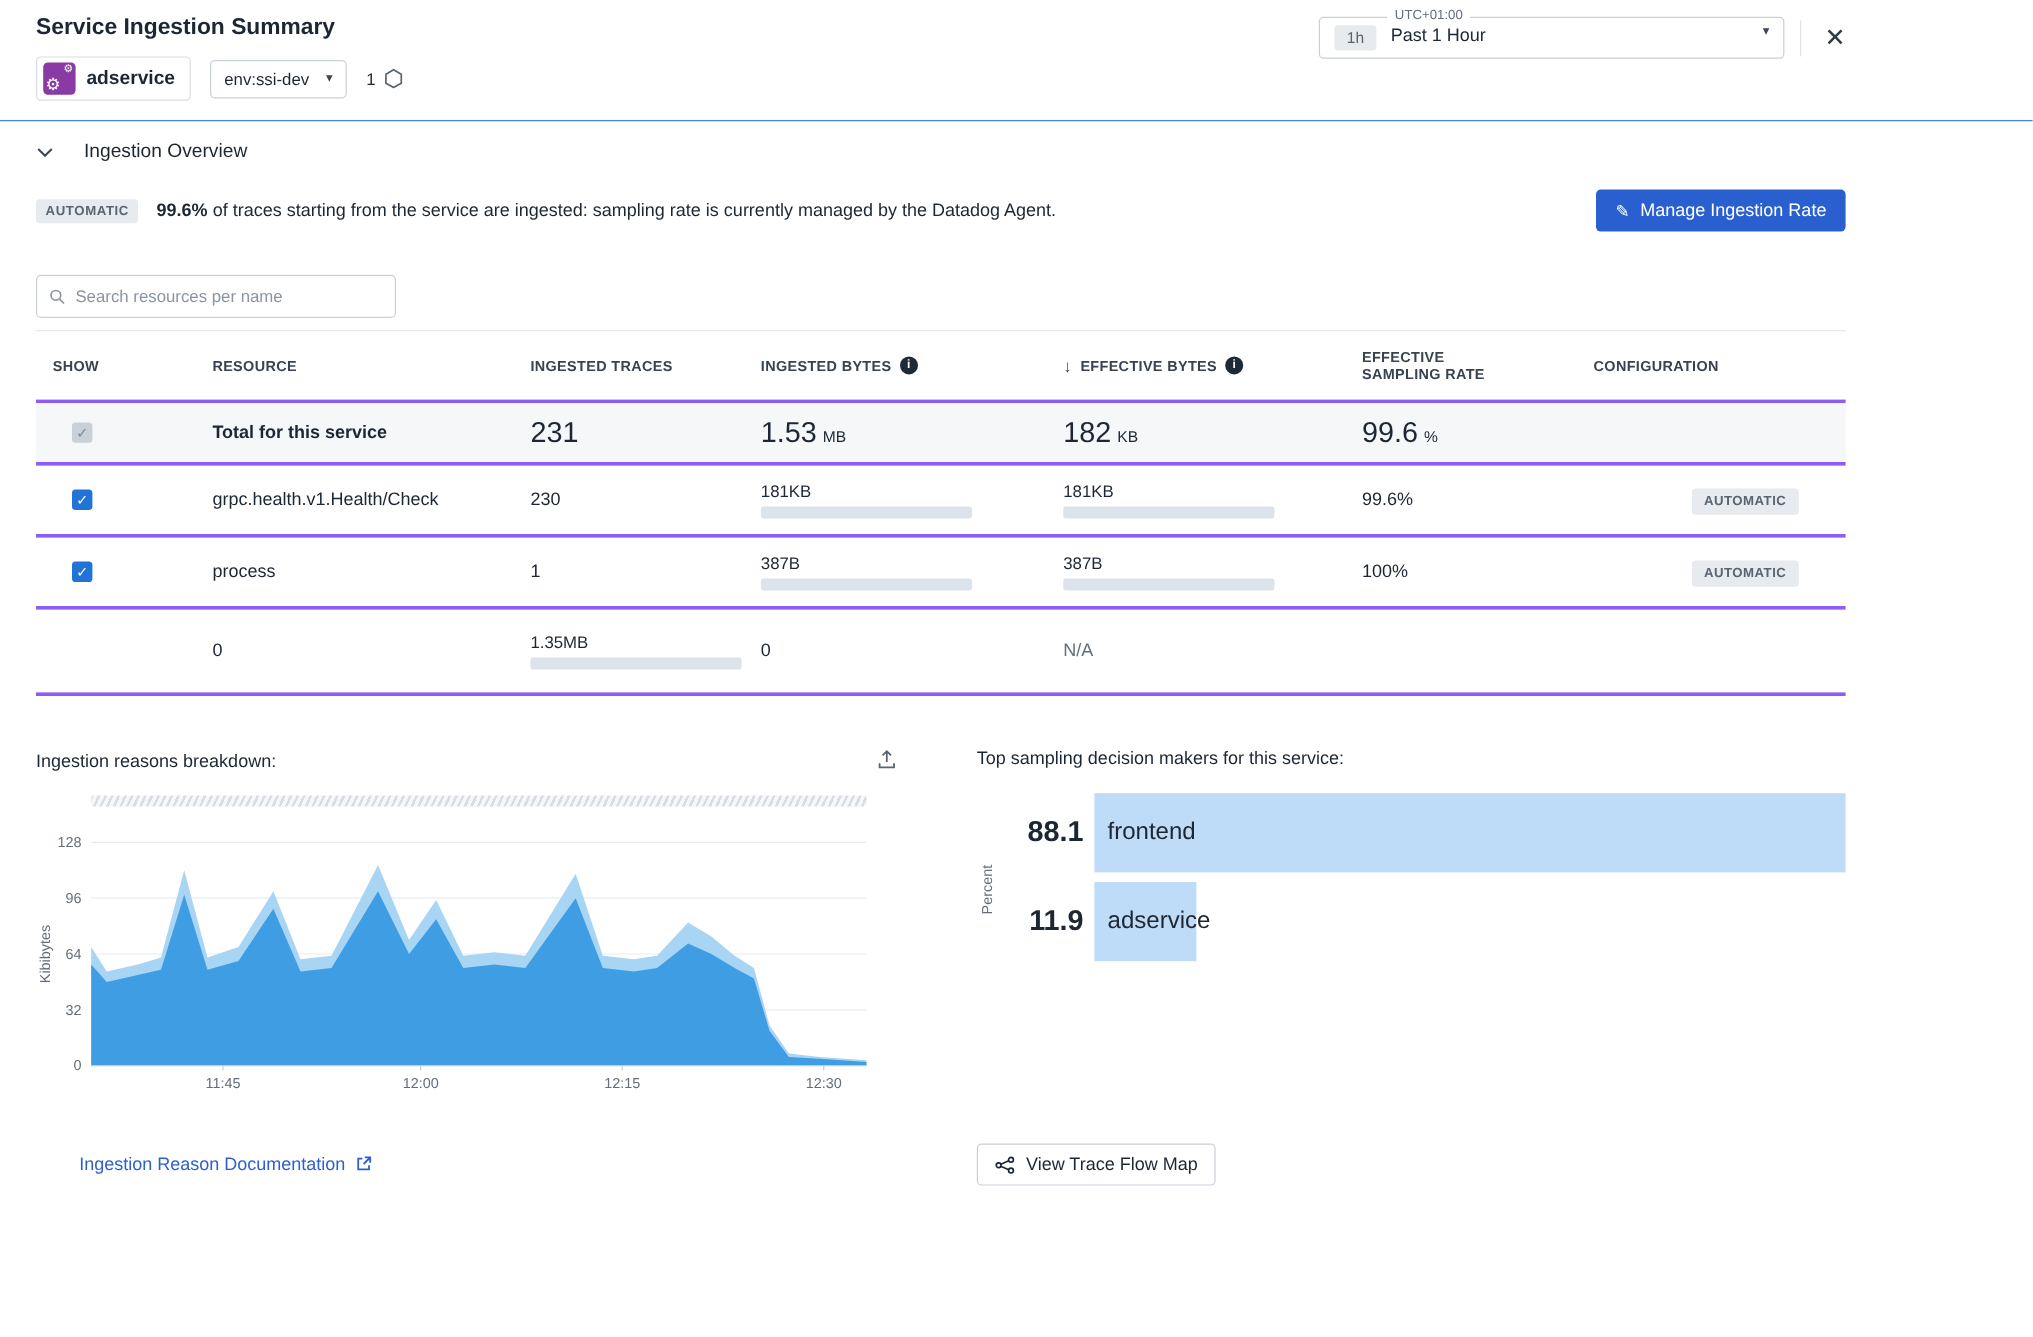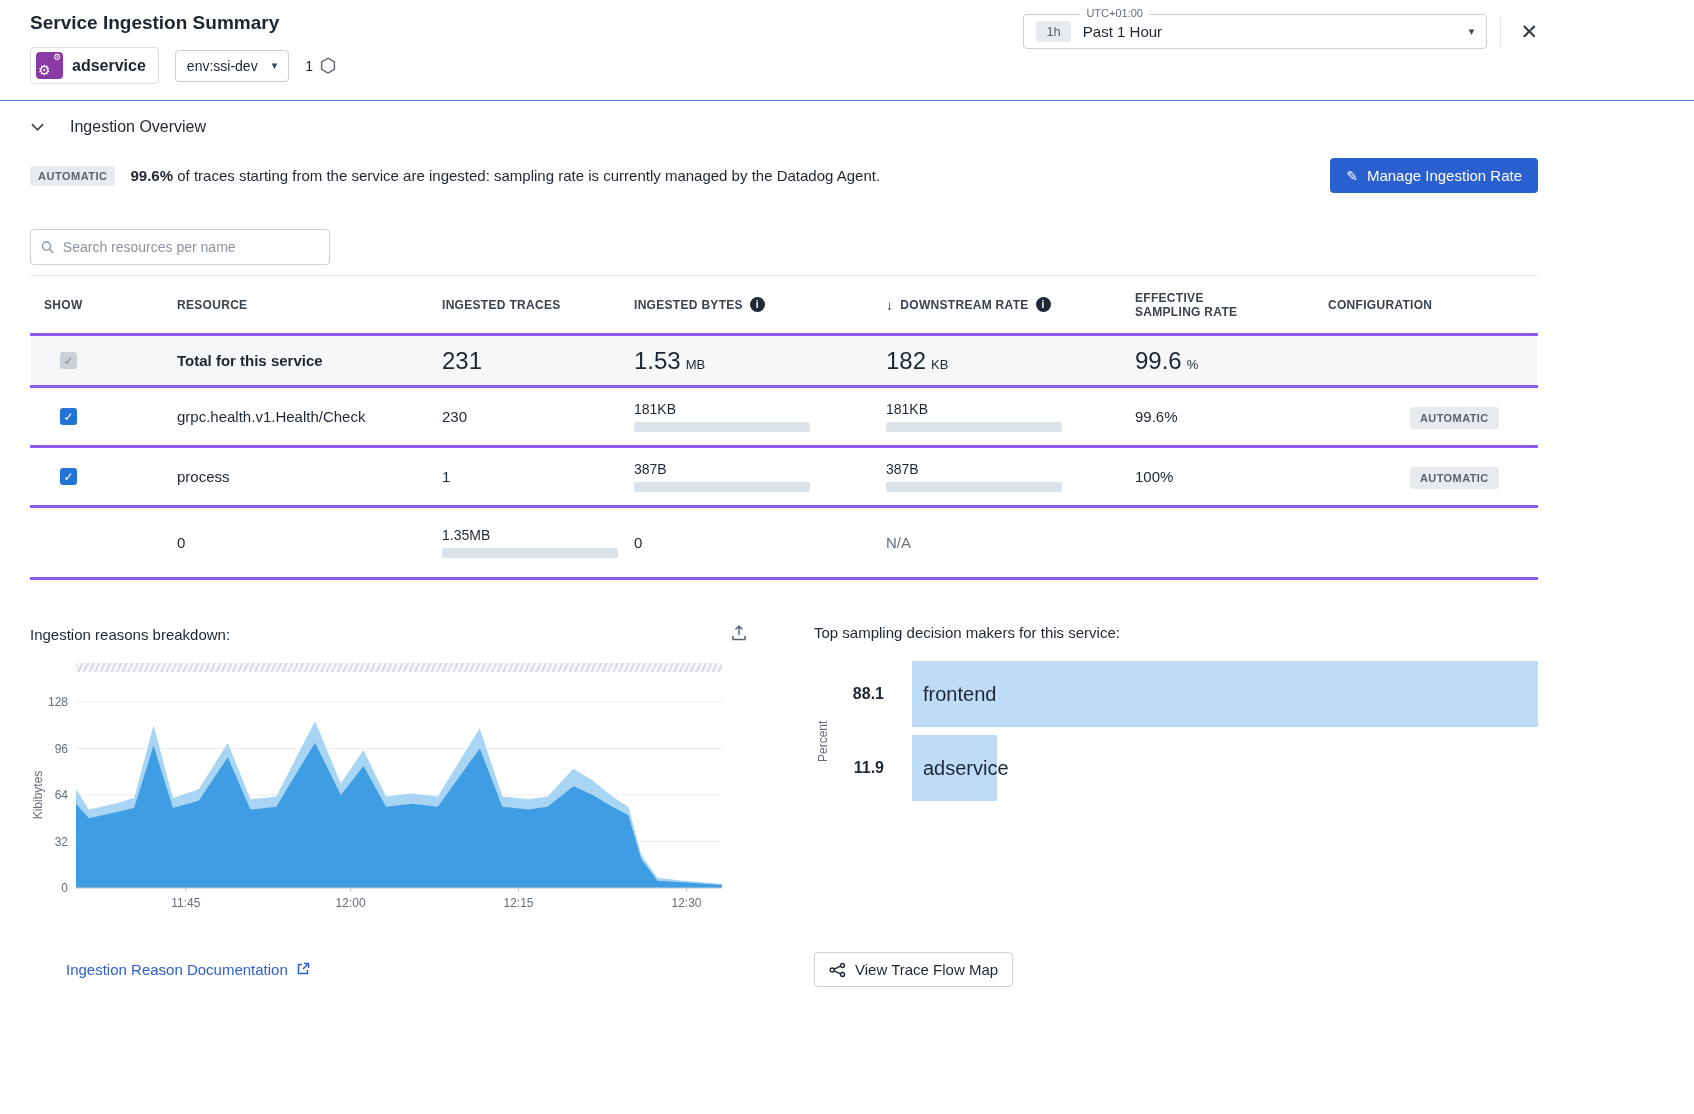--- a/index.html
+++ b/index.html
@@ -19,21 +19,21 @@
     background:#8a3aa4; color:#fff; display:flex; align-items:flex-end; justify-content:flex-start;
     font-size:14px; line-height:1; padding:2px; }
   .service-icon .gear-small { position:absolute; top:1px; right:2px; font-size:9px; }
   .service-name { font-weight:700; font-size:16px; }
   .env-chip { display:flex; align-items:center; gap:14px; border:1px solid #c9d0d8;
     border-radius:4px; padding:7px 11px; font-size:14px; cursor:pointer; }
   .caret { color:#3c4654; font-size:11px; line-height:1; }
   .count-wrap { display:flex; align-items:center; gap:7px; font-size:14px; }
   .topbar-right { display:flex; align-items:center; gap:13px; margin-top:2px; }
   .time-picker { position:relative; border:1px solid #c9d0d8; border-radius:4px;
-    display:flex; align-items:center; gap:12px; padding:6px 12px; width:464px; cursor:pointer; }
+    display:flex; align-items:flex-start; gap:12px; padding:6px 12px; width:388px; cursor:pointer; }
   .tz-label { position:absolute; top:-8px; left:56px; background:#fff; padding:0 6px;
     font-size:11px; color:#646e7b; }
   .time-chip { background:#e7eaee; border-radius:3px; padding:3px 10px; font-size:13px; color:#5a6470; }
   .time-label { font-size:15px; }
   .time-caret { margin-left:auto; }
   .v-divider { width:1px; height:30px; background:#dfe3e7; }
   .close-btn { font-size:21px; color:#2f3943; background:none; border:none; cursor:pointer; padding:2px 6px; }
   
   .section-head { display:flex; align-items:center; gap:25px; padding:17px 30px 0;
     font-size:16px; font-weight:500; cursor:pointer; }
@@ -94,21 +94,21 @@
   .tick { fill:#646e7b; font-size:12px; font-family:"Liberation Sans",sans-serif; }
   .legend { display:flex; gap:20px; margin:12px 0 0 40px; font-size:13px; align-items:center; }
   .legend-item { display:inline-flex; align-items:center; gap:7px; cursor:pointer; }
   .legend-item .sw { width:13px; height:13px; border-radius:2px; display:inline-block; }
   .right-chart { flex:1; position:relative; padding-top:2px; }
   .rc-title { font-size:15px; margin-bottom:20px; }
   .percent-label { position:absolute; left:2px; top:140px; transform:rotate(-90deg);
     transform-origin:left top; font-size:12px; color:#646e7b; }
   .bar-row { display:flex; align-items:stretch; height:66px; margin-bottom:8px; }
   .bar-val { width:98px; flex:none; display:flex; align-items:center; justify-content:flex-end;
-    padding-right:28px; font-size:16px; font-weight:700; }
+    padding-right:9px; font-size:24px; font-weight:700; }
   .bar-track { position:relative; flex:1; }
   .bar-fill { position:absolute; left:0; top:0; bottom:0; background:#bedbf7; }
   .bar-label { position:absolute; left:11px; top:50%; transform:translateY(-50%);
     font-size:20px; white-space:nowrap; }
   
   .footer { display:flex; gap:64px; padding:28px 156px 0 30px; align-items:center; }
   .footer-left { width:720px; flex:none; padding-left:36px; }
   .doc-link { color:#2d5fd0; font-size:15px; font-weight:500; text-decoration:none;
     display:inline-flex; align-items:center; gap:8px; cursor:pointer; }
   .flow-btn { border:1px solid #c9d0d8; background:#fff; border-radius:4px; padding:8px 14px;
@@ -183,21 +183,21 @@
   <div class="trow thead">
     <div class="th">SHOW</div>
     <div class="th">RESOURCE</div>
     <div class="th">INGESTED TRACES</div>
     <div class="th">
       <span>INGESTED BYTES</span>
       <span class="info-icon">i</span>
     </div>
     <div class="th">
       <span class="sort-arrow">↓</span>
-      <span>DOWNSTREAM RATE</span>
+      <span>EFFECTIVE BYTES</span>
       <span class="info-icon">i</span>
     </div>
     <div class="th">
       <span class="narrow">EFFECTIVE SAMPLING RATE</span>
     </div>
     <div class="th">CONFIGURATION</div>
   </div>
 
   <div class="trow total-row">
     <div>

